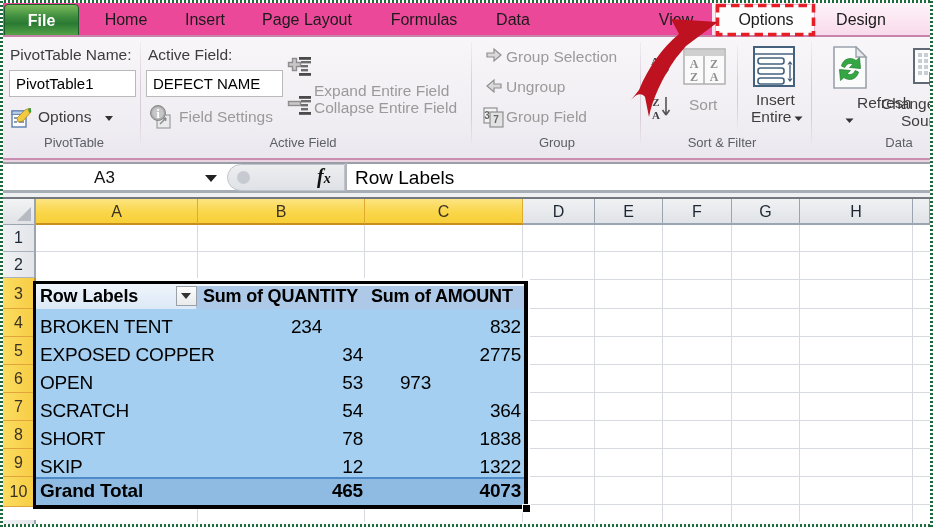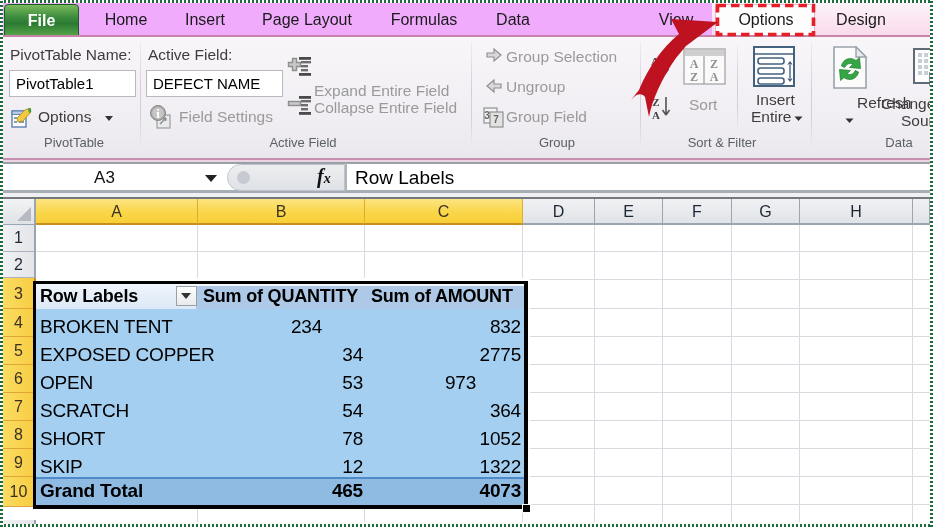--- a/index.html
+++ b/index.html
@@ -5,21 +5,21 @@
 html,body{margin:0;padding:0;}
 body{width:933px;height:527px;overflow:hidden;background:#fff;font-family:"Liberation Sans",sans-serif;}
 .page{position:absolute;left:0;top:0;width:933px;height:527px;background:#fff;}
 .abs{position:absolute;}
 
 .bt{left:0;top:0;width:933px;height:3px;background:repeating-linear-gradient(90deg,#1e6b3e 0 2px,#fdfdfd 2px 4px);}
 .bb{left:0;top:524px;width:933px;height:3px;background:repeating-linear-gradient(90deg,#1e6b3e 0 2px,#fdfdfd 2px 4px);}
 .bl{left:0;top:0;width:3px;height:527px;background:repeating-linear-gradient(0deg,#1e6b3e 0 2px,#fdfdfd 2px 4px);}
 .br{left:930px;top:0;width:3px;height:527px;background:repeating-linear-gradient(0deg,#1e6b3e 0 2px,#fdfdfd 2px 4px);}
 
-.tabbar{left:3px;top:3px;width:927px;height:34px;background:#f0abfc;}
+.tabbar{left:3px;top:3px;width:927px;height:34px;background:#ec4899;}
 .ctxbg{left:709px;top:0px;width:218px;height:34px;background:linear-gradient(#fdf3f9,#f9d9eb);}
 .pinkline{left:3px;top:35px;width:927px;height:2px;background:#c883aa;}
 .filetab{left:1px;top:1px;width:75px;height:32px;border-radius:4px 4px 0 0;background:linear-gradient(#79bb5c 0%,#3e8c3e 40%,#2a7a33 62%,#55a247 100%);border:1px solid #1c5c2a;box-sizing:border-box;color:#fff;font-weight:bold;font-size:16px;text-align:center;line-height:31px;}
 .tab{top:0px;height:34px;font-size:16px;color:#1a1a1a;text-align:center;line-height:34px;}
 .opttab{left:712px;top:1px;width:100px;height:34px;background:#fdfdfe;border:1px solid #e3b8d2;border-bottom:none;border-radius:3px 3px 0 0;box-sizing:border-box;}
 
 .ribbon2{left:3px;top:37px;width:927px;height:121px;background:linear-gradient(#f8f6f9 0%,#f2eff4 60%,#eae7ee 100%);}
 .grplabel{font-size:13px;color:#5b6066;text-align:center;top:99px;height:14px;line-height:14px;}
 .vsep{top:5px;width:1px;height:108px;background:linear-gradient(#f0edf2,#d9ccd9 40%,#d9ccd9 70%,#f0edf2);}
 .ribbotline1{left:3px;top:158px;width:927px;height:2px;background:#c98fb1;}
@@ -326,23 +326,23 @@
 <div class="abs ptxt pbold" style="left:40px;top:480px;">Grand Total</div>
 <div class="abs ptxt" style="left:250px;top:316px;width:113px;text-align:center;">234</div>
 <div class="abs ptxt" style="left:250px;top:344px;width:113px;text-align:right;">34</div>
 <div class="abs ptxt" style="left:250px;top:372px;width:113px;text-align:right;">53</div>
 <div class="abs ptxt" style="left:250px;top:400px;width:113px;text-align:right;">54</div>
 <div class="abs ptxt" style="left:250px;top:428px;width:113px;text-align:right;">78</div>
 <div class="abs ptxt" style="left:250px;top:456px;width:113px;text-align:right;">12</div>
 <div class="abs ptxt pbold" style="left:250px;top:480px;width:113px;text-align:right;">465</div>
 <div class="abs ptxt" style="left:400px;top:316px;width:121px;text-align:right;">832</div>
 <div class="abs ptxt" style="left:400px;top:344px;width:121px;text-align:right;">2775</div>
-<div class="abs ptxt" style="left:400px;top:372px;width:121px;text-align:center;">973</div>
+<div class="abs ptxt" style="left:400px;top:372px;width:121px;text-align:left;">973</div>
 <div class="abs ptxt" style="left:400px;top:400px;width:121px;text-align:right;">364</div>
-<div class="abs ptxt" style="left:400px;top:428px;width:121px;text-align:right;">1052</div>
+<div class="abs ptxt" style="left:400px;top:428px;width:121px;text-align:right;">1838</div>
 <div class="abs ptxt" style="left:400px;top:456px;width:121px;text-align:right;">1322</div>
 <div class="abs ptxt pbold" style="left:400px;top:480px;width:121px;text-align:right;">4073</div>
 <div class="abs pivot"></div>
 <div class="abs fillhandle"></div>
 
 <div class="abs bt"></div>
 <div class="abs bb"></div>
 <div class="abs bl"></div>
 <div class="abs br"></div>
 </div>

